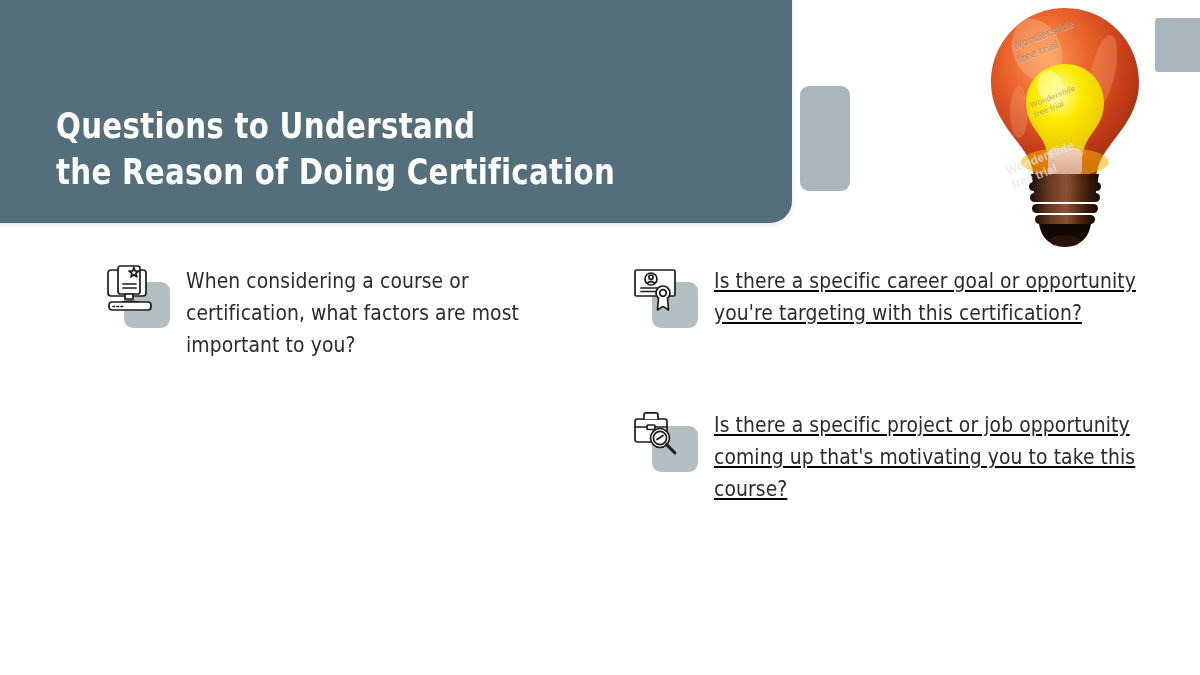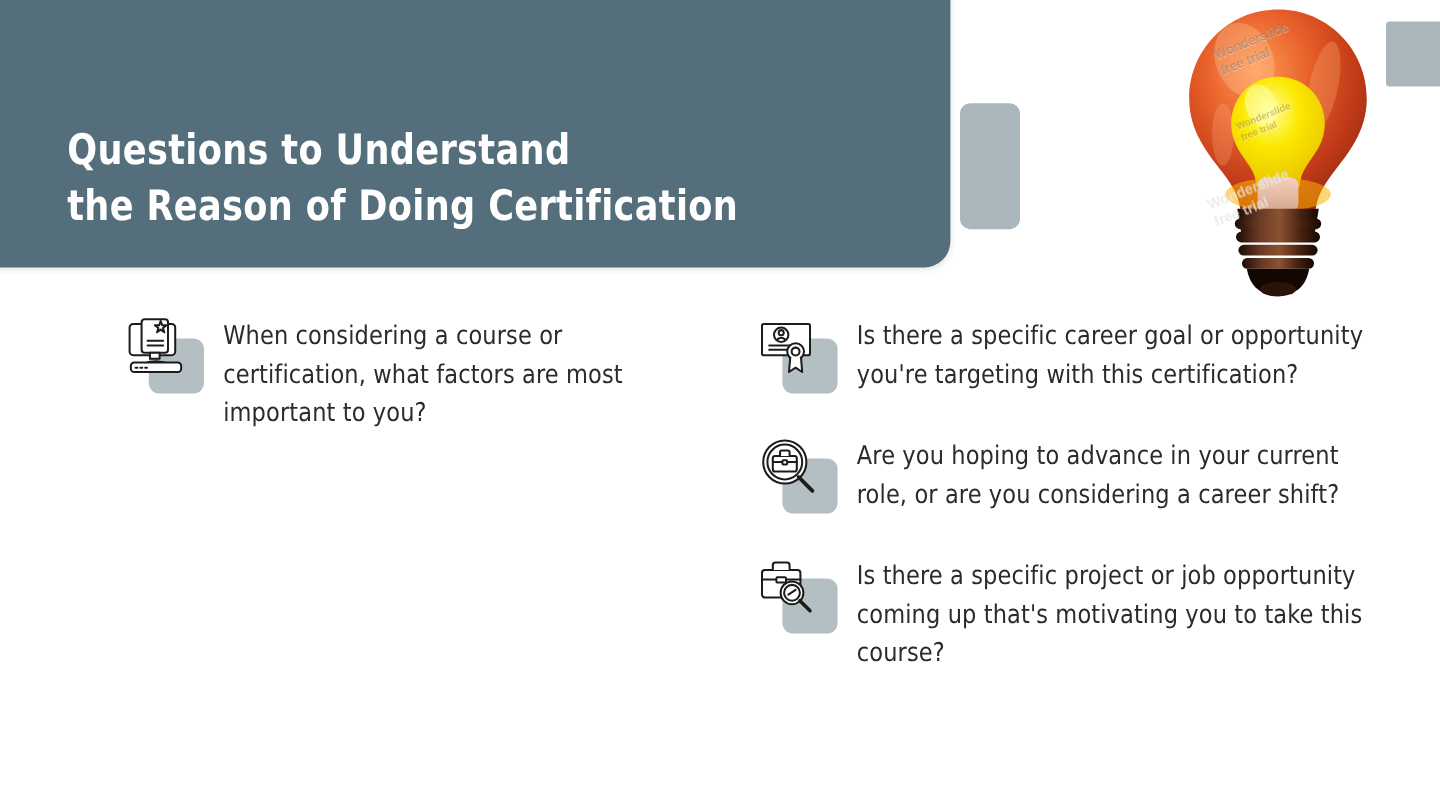--- a/index.html
+++ b/index.html
@@ -81,23 +81,23 @@
 
   
   .questions {
     position:absolute;
     left:0; top:262px;
     width:1200px;
     display:grid;
     grid-template-columns:600px 600px;
     column-gap:0;
   }
-  .col { display:flex; flex-direction:column; }
+  .col { display:flex; flex-direction:column;gap:44px; }
   .col-left  { padding-left:52px;  padding-right:18px; }
-  .col-right { padding-left:630px; padding-right:50px; }
+  .col-right { padding-left:630px; padding-right:50px;text-decoration:underline; }
   .col-right { padding-left:0; }
 
   .q-item {
     position:relative;
     display:flex;
     align-items:flex-start;
     min-height:100px;
   }
   .col-left  .q-item { padding-left:52px; }
   .col-right .q-item { padding-left:632px; margin-left:-600px; }
@@ -252,35 +252,20 @@
             <path d="M15.6 19 q3.4 -3 6.8 0"></path>
             <path d="M9 24 h20 M9 27.5 h16"></path>
             <circle cx="31" cy="29" r="7" fill="#fff"></circle>
             <circle cx="31" cy="29" r="3.3" fill="#fff"></circle>
             <path d="M26.5 34 L25.5 46 l5.5 -3.6 5.5 3.6 -1 -12" fill="#fff"></path>
           </svg>
         </div>
         <div class="q-text">Is there a specific career goal or opportunity you're targeting with this certification?</div>
       </div>
 
-      <div class="q-item">
-        <div class="q-icon">
-          <div class="shadow"></div>
-          <svg viewBox="0 0 52 52" fill="none" stroke="#1c1c1c" stroke-width="1.7" stroke-linecap="round" stroke-linejoin="round">
-            <circle cx="22" cy="21" r="18" fill="#fff"></circle>
-            <circle cx="22" cy="21" r="14.5" fill="#fff"></circle>
-            <path d="M33.5 33.5 L45 45" stroke-width="3.2"></path>
-            <rect x="12" y="16" width="20" height="13" rx="2" fill="#fff"></rect>
-            <path d="M18 16 v-3 q0 -1.6 1.6 -1.6 h4.8 q1.6 0 1.6 1.6 v3" fill="#fff"></path>
-            <path d="M12 21 h20"></path>
-            <rect x="20" y="19.5" width="4" height="3.5" rx="0.8" fill="#fff"></rect>
-          </svg>
-        </div>
-        <div class="q-text">Are you hoping to advance in your current role, or are you considering a career shift?</div>
-      </div>
 
       <div class="q-item">
         <div class="q-icon">
           <div class="shadow"></div>
           <svg viewBox="0 0 52 52" fill="none" stroke="#1c1c1c" stroke-width="1.7" stroke-linecap="round" stroke-linejoin="round">
             <rect x="3" y="11" width="32" height="23" rx="2.5" fill="#fff"></rect>
             <path d="M12 11 v-4 q0 -2.2 2.2 -2.2 h9.6 q2.2 0 2.2 2.2 v4" fill="#fff"></path>
             <path d="M3 19 h32"></path>
             <rect x="15" y="17" width="8" height="4.5" rx="1" fill="#fff"></rect>
             <circle cx="28" cy="30" r="9.5" fill="#fff"></circle>

